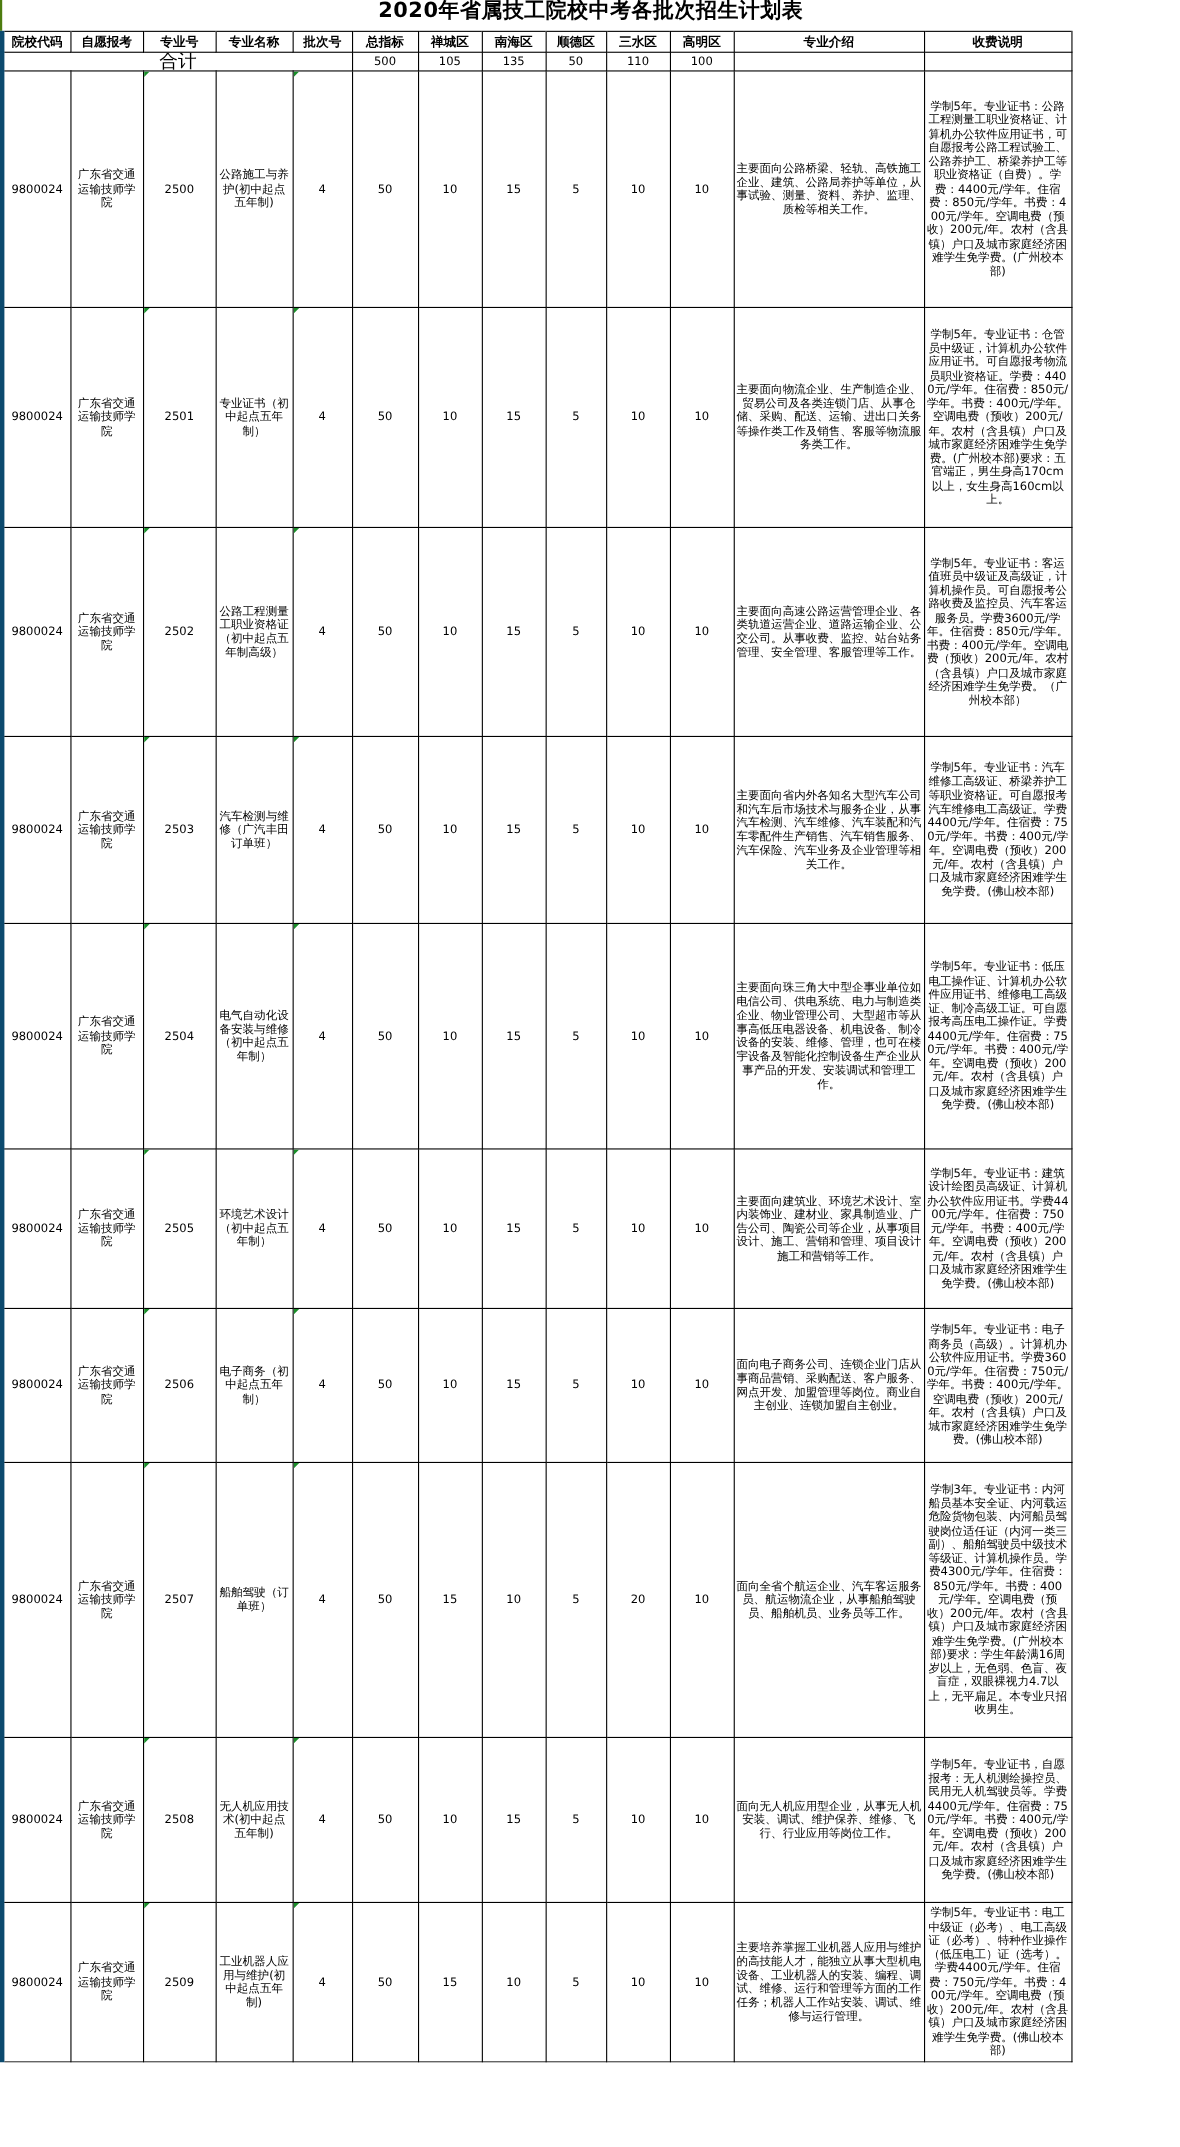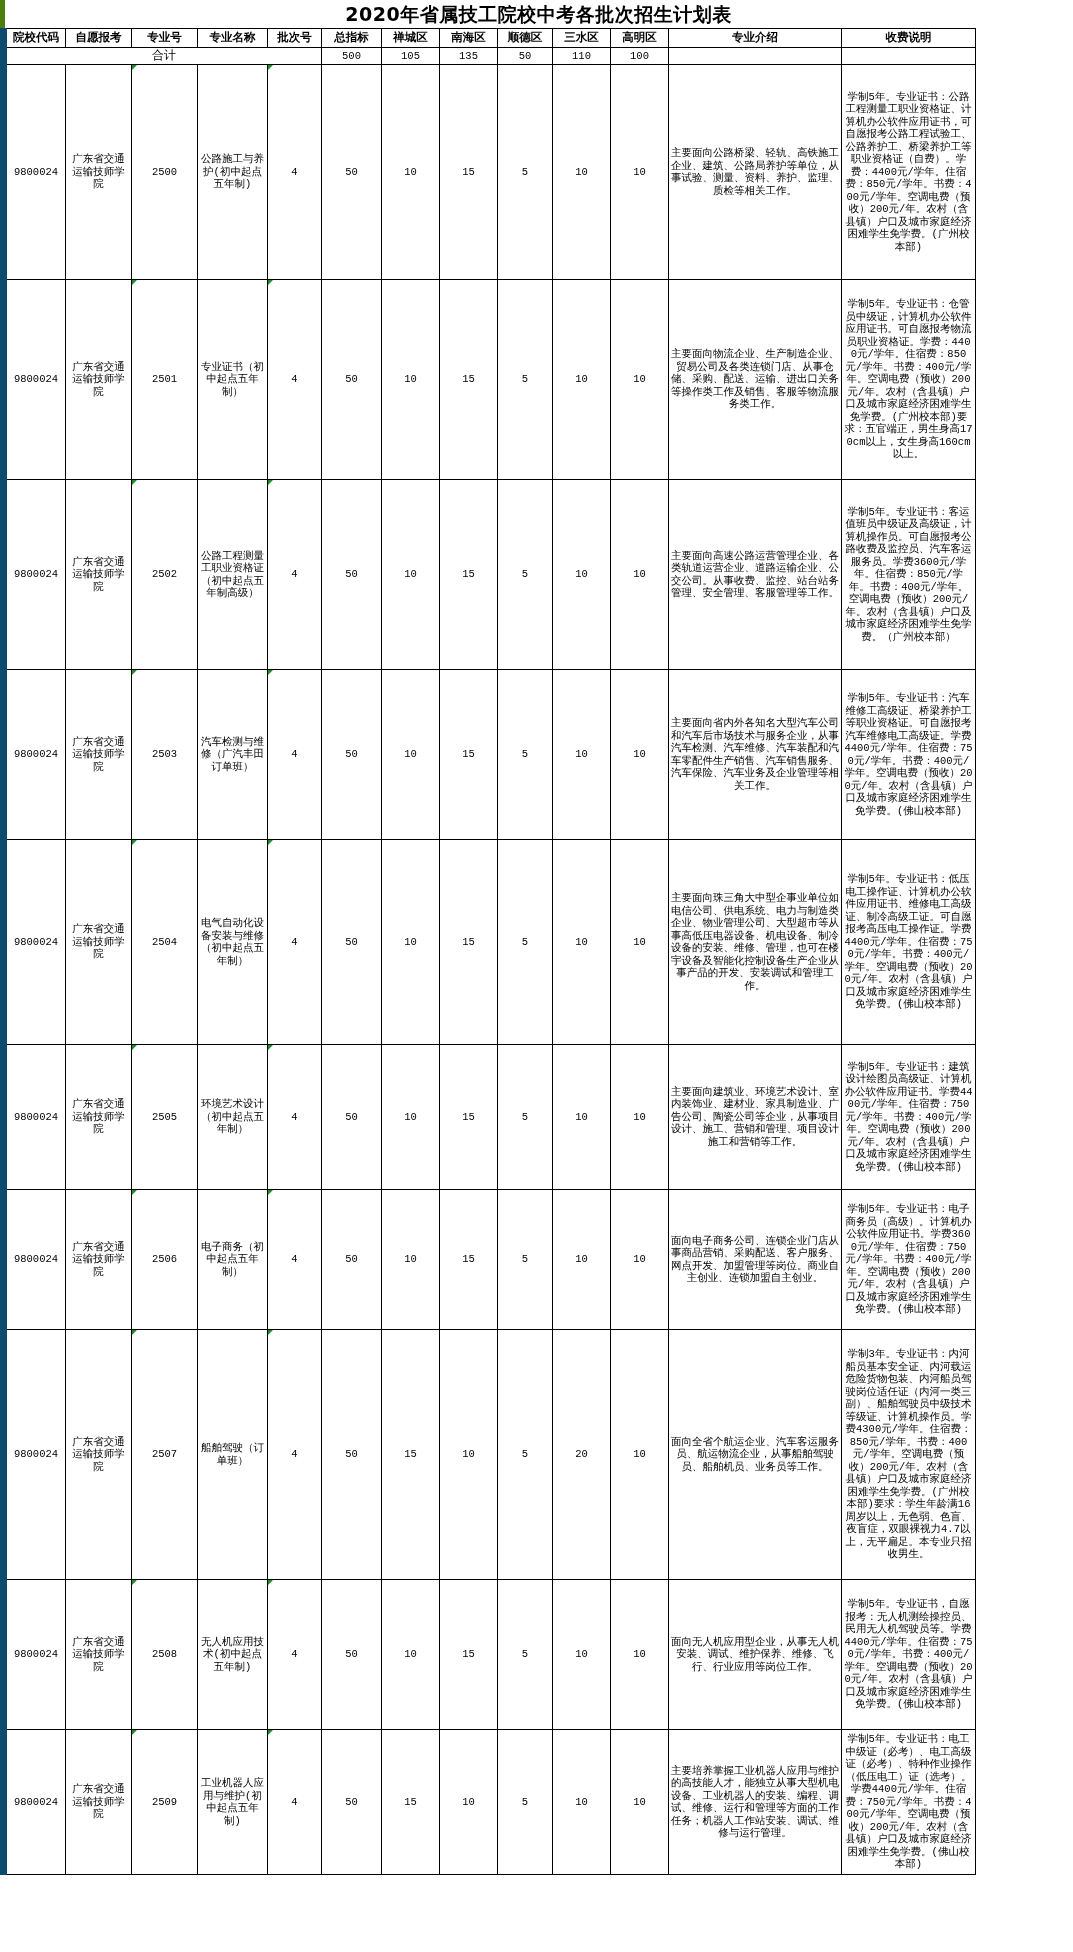--- a/index.html
+++ b/index.html
@@ -13,59 +13,57 @@
     color: #000000;
     -webkit-font-smoothing: none;
   }
   .sheet {
     width: 1073px;
     box-sizing: border-box;
   }
   .title-bar {
     height: 28px;
     display: flex;
-    align-items: center;
     justify-content: center;
-    border-left: 5px solid #4d7c0f;
+    border-left: 2px solid #4d7c0f;
     border-right: 1px solid #ffffff;
   }
   .title-text {
     font-size: 19px;
     font-weight: bold;
     letter-spacing: 0.5px;
     line-height: 1;
     white-space: nowrap;
   }
   table.grid {
     border-collapse: collapse;
     table-layout: fixed;
     width: 916px;
     border-top: 1px solid #000;
-    border-left: 7px solid #0c4a6e;
-    font-family: Liberation Mono, monospace;
+    border-left: 4px solid #0c4a6e;
   }
   table.grid td, table.grid th {
     border-right: 1px solid #000;
     border-bottom: 1px solid #000;
     vertical-align: middle;
     text-align: center;
     padding: 1px 2px;
     box-sizing: border-box;
     overflow: hidden;
   }
   thead th {
     font-size: 11.5px;
     font-weight: bold;
     height: 18px;
     line-height: 16px;
     white-space: nowrap;
   }
   .total-row td {
     height: 16px;
-    font-size: 12px;
+    font-size: 17px;
     line-height: 14px;
   }
   .total-label {
     font-size: 11.5px;
     font-weight: normal;
   }
   tbody.body-rows td {
     font-size: 10.5px;
     line-height: 12.5px;
   }

